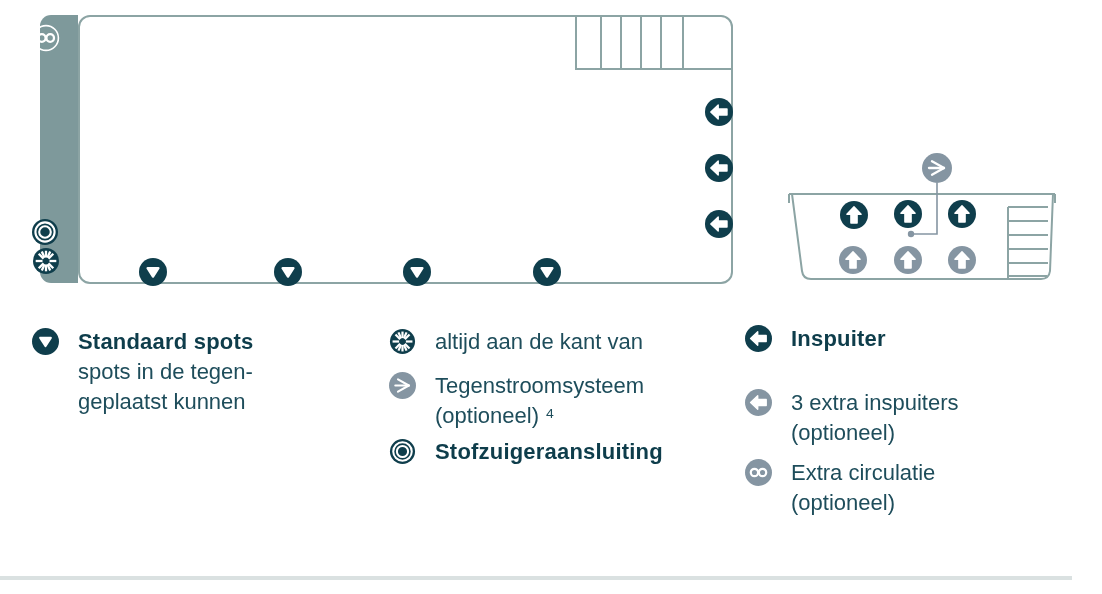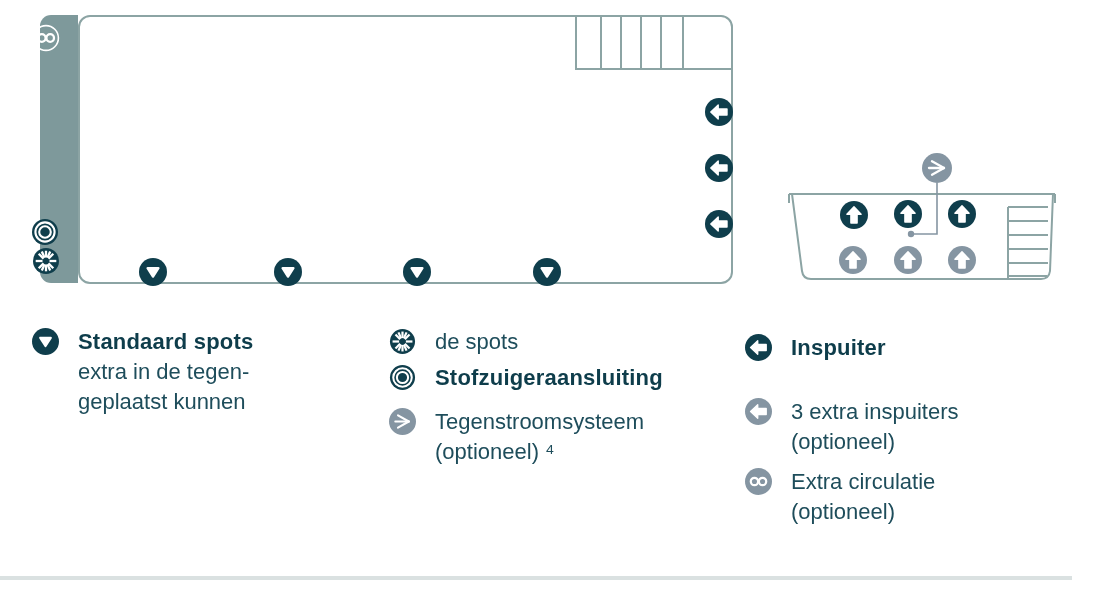--- a/index.html
+++ b/index.html
@@ -204,21 +204,21 @@
     <div class="legend-col" style="left:32px;top:327px;width:340px">
       <div class="legend-row">
         <span class="licon">
           <svg viewBox="0 0 28 28">
               <circle cx="14" cy="14" r="14" fill="#0F3E4C"></circle>
               <path d="M8.6 10.2 H19.4 L14 18.6 Z" fill="#fff" stroke="#fff" stroke-width="2.4" stroke-linejoin="round"></path>
             </svg>
         </span>
         <div class="legend-text">
           <span class="legend-line legend-title">Standaard spots</span>
-          <span class="legend-line">extra in de tegen-</span>
+          <span class="legend-line">spots in de tegen-</span>
           <span class="legend-line">geplaatst kunnen</span>
         </div>
       </div>
     </div>
 
     <div class="legend-col" style="left:389px;top:327px;width:345px">
       <div class="legend-row">
         <span class="licon">
           <svg viewBox="0 0 28 28">
               <circle cx="14" cy="14" r="13" fill="#0F3E4C"></circle>
@@ -232,54 +232,54 @@
               <line x1="16.4" y1="11.6" x2="21.3" y2="6.7"></line>
                 <line x1="11.6" y1="16.4" x2="6.7" y2="21.3"></line>
               <line x1="12.6" y1="10.8" x2="9.8" y2="4.5"></line>
                 <line x1="15.4" y1="17.2" x2="18.2" y2="23.5"></line>
               <line x1="15.4" y1="10.8" x2="18.2" y2="4.5"></line>
                 <line x1="12.6" y1="17.2" x2="9.8" y2="23.5"></line>
             </g>
             </svg>
         </span>
         <div class="legend-text">
-          <span class="legend-line">de spots</span>
-        </div>
-      </div>
-      <div class="legend-row" style="margin-top:6px">
-        <span class="licon">
-          <svg viewBox="0 0 28 28">
-              <circle cx="14" cy="14" r="13" fill="#0F3E4C"></circle>
-            <circle cx="14" cy="14" r="9.6" fill="none" stroke="#fff" stroke-width="2.1"></circle>
-            <circle cx="14" cy="14" r="5.8" fill="none" stroke="#fff" stroke-width="2.1"></circle>
-            </svg>
-        </span>
-        <div class="legend-text">
-          <span class="legend-line legend-title">Stofzuigeraansluiting</span>
+          <span class="legend-line">altijd aan de kant van</span>
         </div>
       </div>
       <div class="legend-row" style="margin-top:14px">
         <span class="licon">
           <svg viewBox="0 0 30 30">
               <circle cx="15" cy="15" r="15" fill="#8595A2"></circle>
             <g stroke="#fff" stroke-width="2.3" stroke-linecap="round" fill="none">
               <path d="M22 15 H7"></path>
                 <path d="M22 15 L10 8.2"></path>
                 <path d="M22 15 L10 21.8"></path>
             </g>
             </svg>
         </span>
         <div class="legend-text">
           <span class="legend-line">Tegenstroomsysteem</span>
           <span class="legend-line">(optioneel) ⁴</span>
         </div>
       </div>
-    </div>
-
-    <div class="legend-col" style="left:745px;top:333px;width:300px">
+      <div class="legend-row" style="margin-top:6px">
+        <span class="licon">
+          <svg viewBox="0 0 28 28">
+              <circle cx="14" cy="14" r="13" fill="#0F3E4C"></circle>
+            <circle cx="14" cy="14" r="9.6" fill="none" stroke="#fff" stroke-width="2.1"></circle>
+            <circle cx="14" cy="14" r="5.8" fill="none" stroke="#fff" stroke-width="2.1"></circle>
+            </svg>
+        </span>
+        <div class="legend-text">
+          <span class="legend-line legend-title">Stofzuigeraansluiting</span>
+        </div>
+      </div>
+    </div>
+
+    <div class="legend-col" style="left:745px;top:324px;width:300px">
       <div class="legend-row">
         <span class="licon">
           <svg viewBox="0 0 28 28">
               <circle cx="14" cy="14" r="14" fill="#0F3E4C"></circle>
               <path d="M5.8 14 L13.2 6.9 V10.9 H22 V17.1 H13.2 V21.1 Z" fill="#fff" stroke="#fff" stroke-width="1.4" stroke-linejoin="round"></path>
             </svg>
         </span>
         <div class="legend-text">
           <span class="legend-line legend-title">Inspuiter</span>
         </div>

